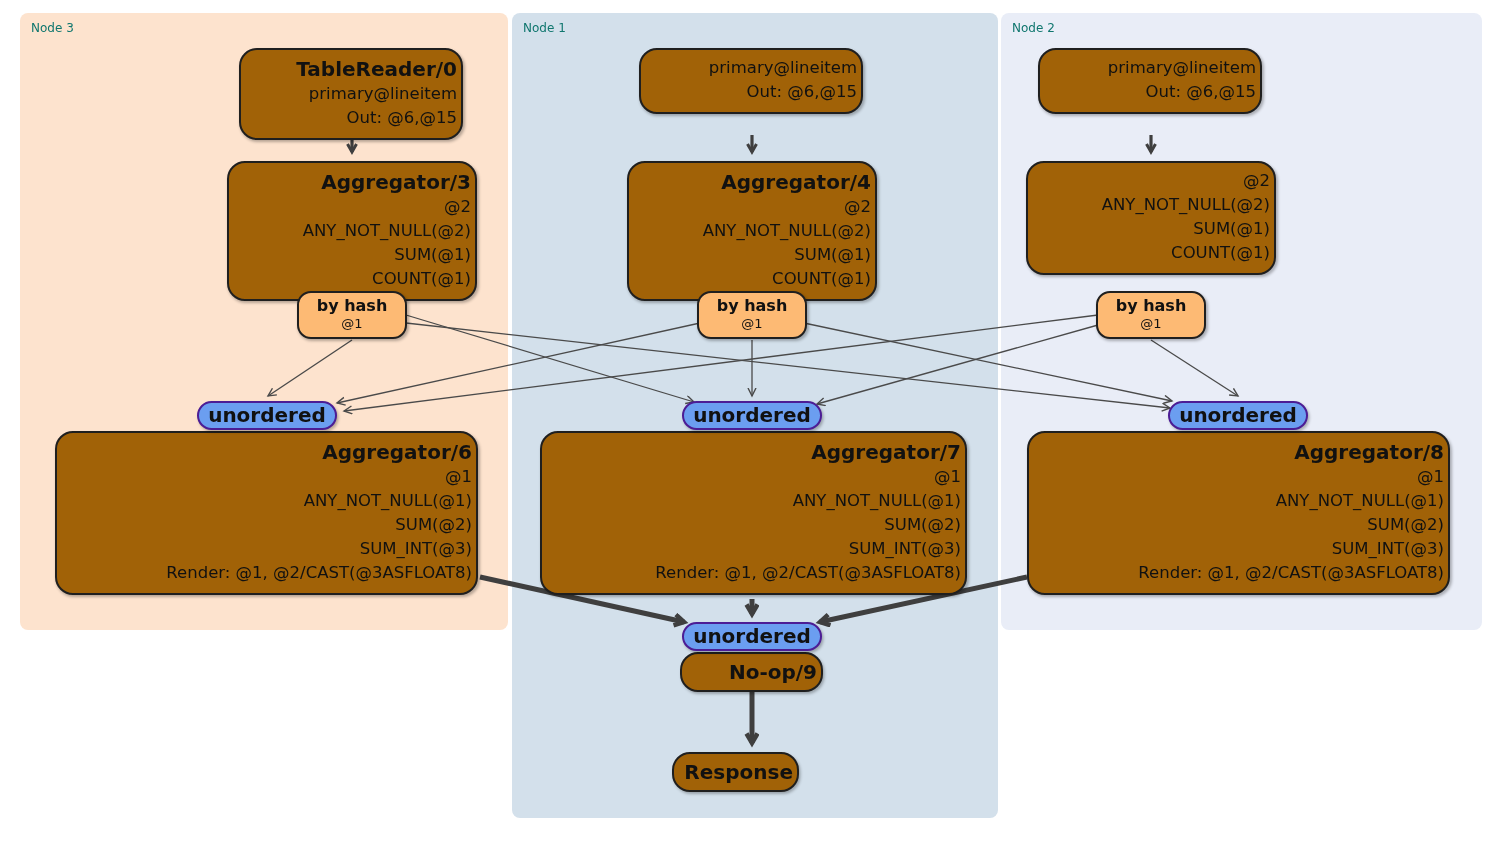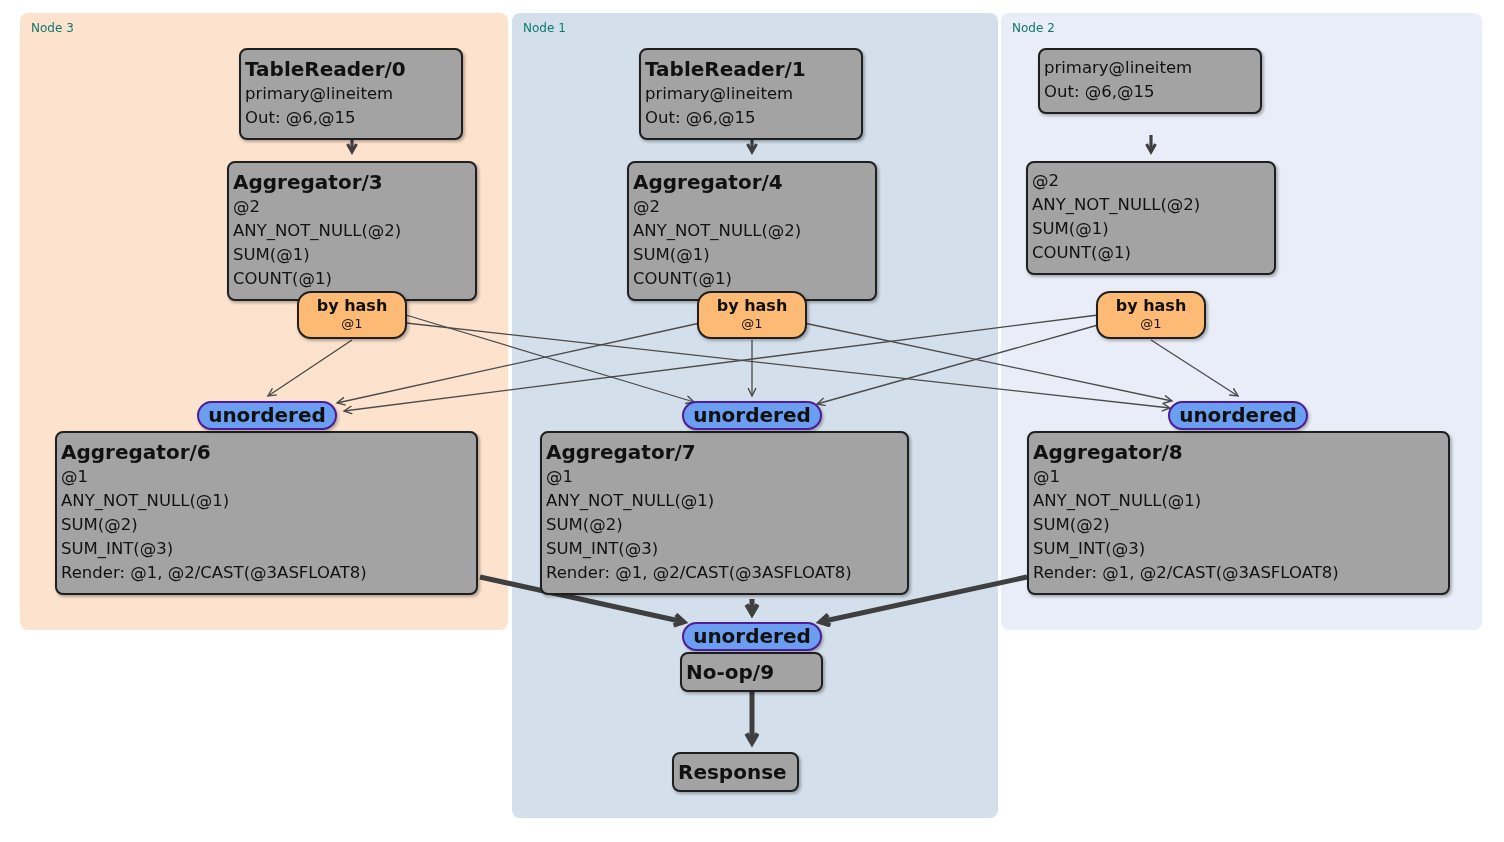--- a/index.html
+++ b/index.html
@@ -11,22 +11,22 @@
   .panel{position:absolute;border-radius:8px;z-index:0;}
   .panel-label{position:absolute;top:8px;left:11px;font-size:12px;color:#0f766e;}
   #panel-node3{left:20px;top:13px;width:488px;height:617px;background:#fde3ce;}
   #panel-node1{left:512px;top:13px;width:486px;height:805px;background:#d3e0eb;}
   #panel-node2{left:1001px;top:13px;width:481px;height:617px;background:#e9edf7;}
 
   #edges{position:absolute;left:0;top:0;width:1504px;height:842px;z-index:1;}
 
   .pbox{
     position:absolute;box-sizing:border-box;z-index:2;
-    background:#a3a3a3;border:2px solid #1f1f1f;border-radius:8px;
-    text-align:left;padding:6px 4px 8px 4px;
+    background:#a16207;border:2px solid #1f1f1f;border-radius:18px;
+    text-align:right;padding:6px 4px 8px 4px;
     box-shadow:1.5px 2px 3px rgba(0,0,0,0.28);
   }
   .pbox .title{font-weight:bold;font-size:20px;line-height:1.3;}
   .pbox .line{font-size:16.5px;line-height:1.45;}
 
   .router{
     position:absolute;box-sizing:border-box;z-index:3;
     width:110px;height:48px;background:#fdba74;border:2px solid #1f1f1f;
     border-radius:14px;text-align:center;padding-top:3px;
     box-shadow:1.5px 2px 3px rgba(0,0,0,0.28);
@@ -48,21 +48,21 @@
   #agg3{left:227px;top:161px;width:250px;}
   #agg4{left:627px;top:161px;width:250px;}
   #agg5{left:1026px;top:161px;width:250px;}
   #r3{left:297px;top:291px;}
   #r1{left:697px;top:291px;}
   #r2{left:1096px;top:291px;}
   #p3{left:197px;top:401px;}
   #p1{left:682px;top:401px;}
   #p2{left:1168px;top:401px;}
   #agg6{left:55px;top:431px;width:423px;}
-  #agg7{left:540px;top:431px;width:369px;}
+  #agg7{left:540px;top:431px;width:427px;}
   #agg8{left:1027px;top:431px;width:423px;}
   #pF{left:682px;top:622px;}
   #noop{left:680px;top:652px;width:143px;padding:5px 4px;}
   #resp{left:672px;top:752px;width:127px;padding:5px 4px;}
 </style>
 </head>
 <body>
 
 <div id="canvas">
 
@@ -135,21 +135,20 @@
   <div class="pbox" id="agg6">
     <div class="title">Aggregator/6</div>
     <div class="line">@1</div>
     <div class="line">ANY_NOT_NULL(@1)</div>
     <div class="line">SUM(@2)</div>
     <div class="line">SUM_INT(@3)</div>
     <div class="line">Render: @1, @2/CAST(@3ASFLOAT8)</div>
   </div>
 
   <div class="pbox" id="tr1">
-    <div class="title">TableReader/1</div>
     <div class="line">primary@lineitem</div>
     <div class="line">Out: @6,@15</div>
   </div>
   <div class="pbox" id="agg4">
     <div class="title">Aggregator/4</div>
     <div class="line">@2</div>
     <div class="line">ANY_NOT_NULL(@2)</div>
     <div class="line">SUM(@1)</div>
     <div class="line">COUNT(@1)</div>
   </div>

